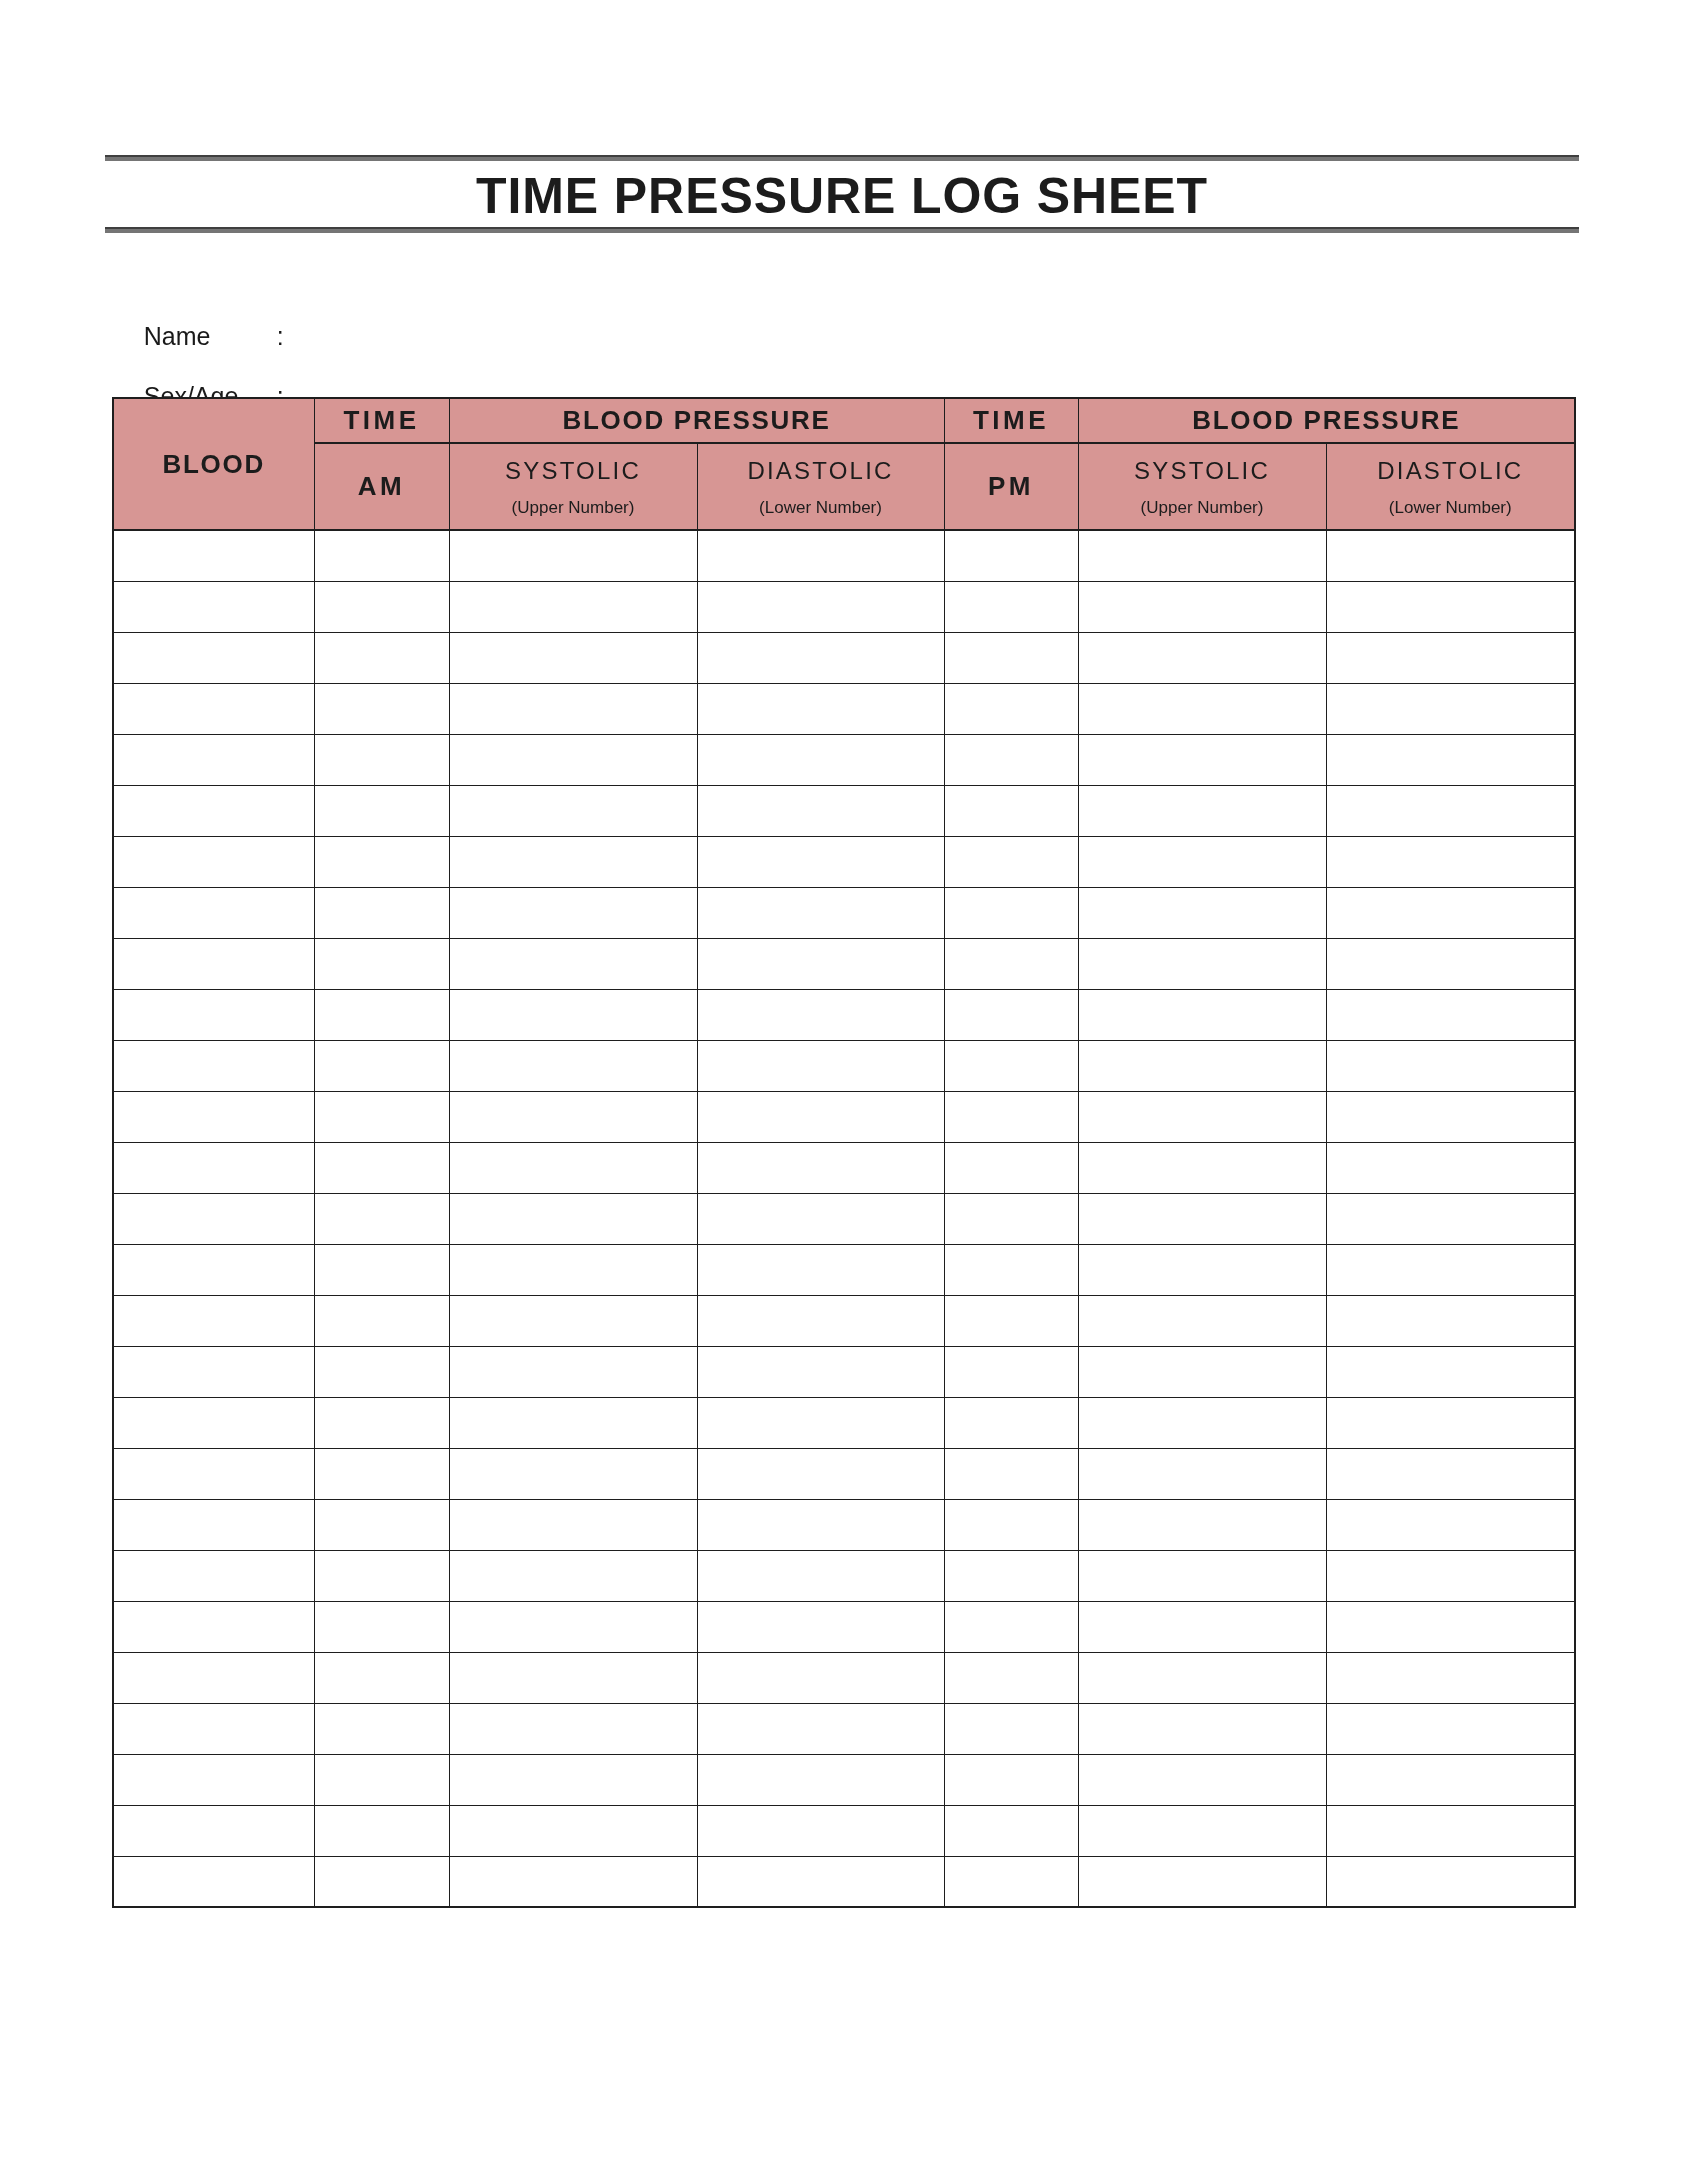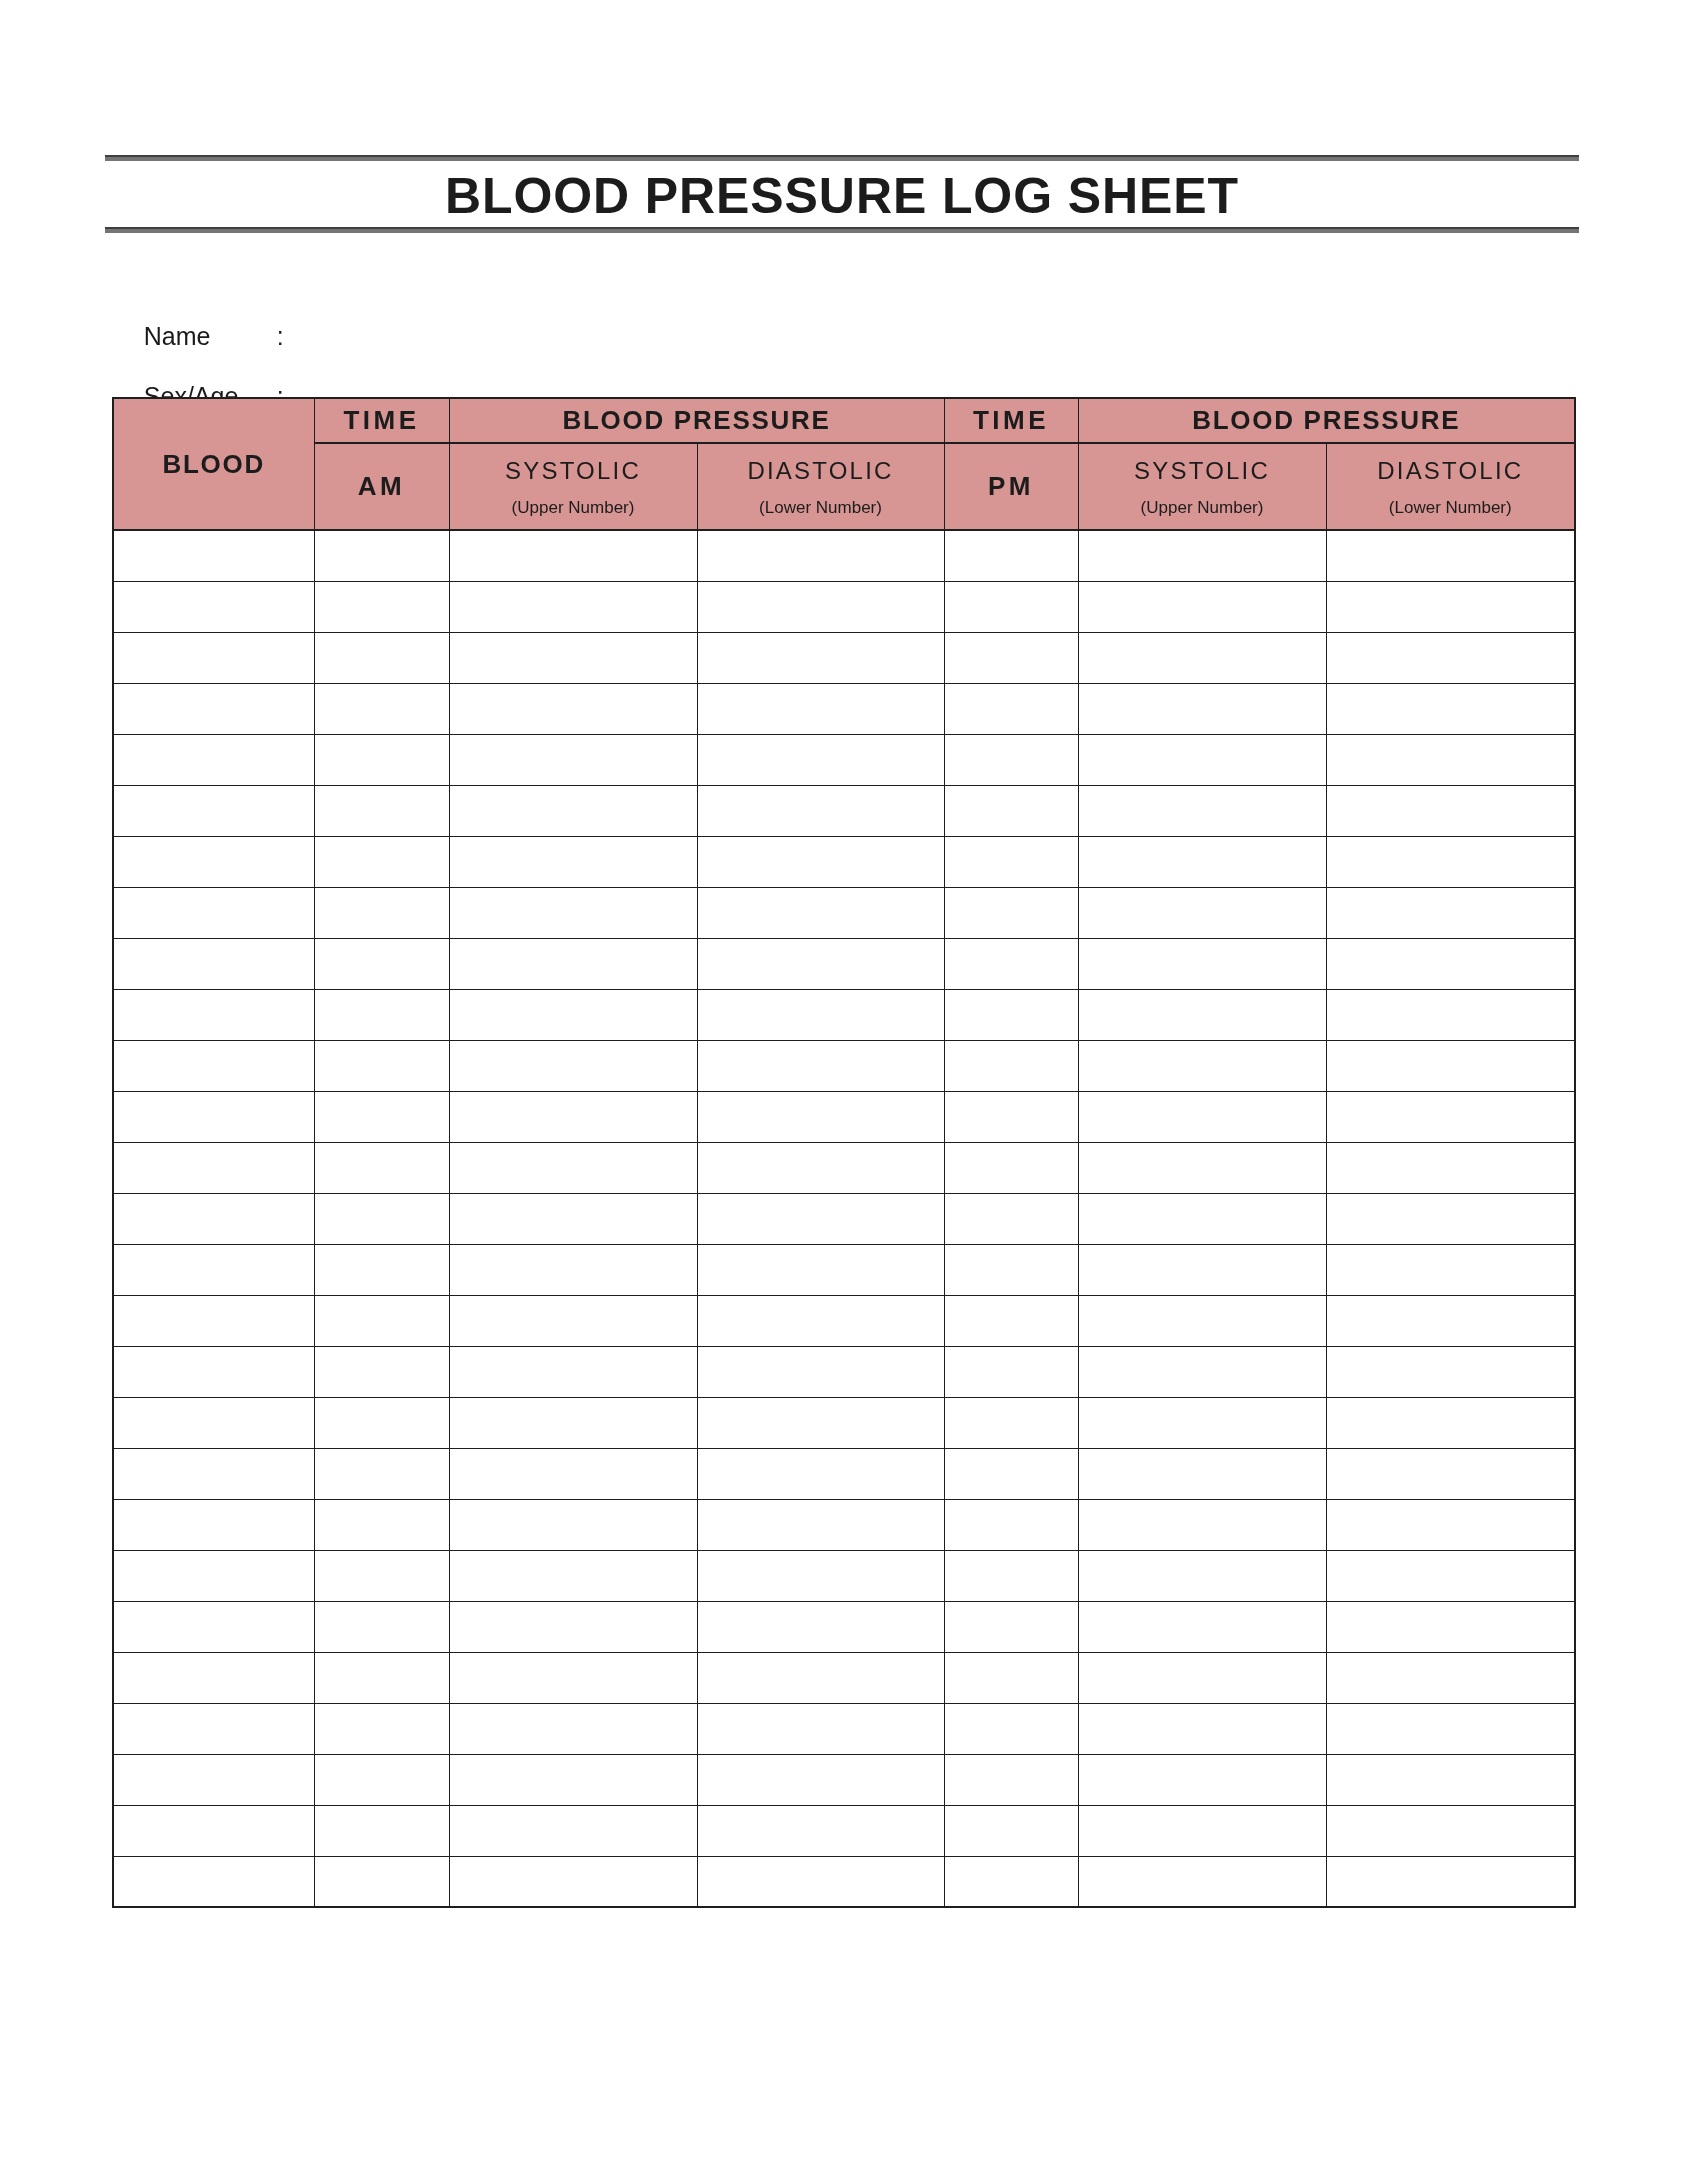--- a/index.html
+++ b/index.html
@@ -76,21 +76,21 @@
 
   tbody tr { height: 51px; }
   tbody td { background: #ffffff; }
 </style>
 </head>
 <body style="--header-fill: #D79694; --border: #1E1E1E; --rule-dark: #3F3F3F; --rule-gray: #757575; --text: #1A1A1A;">
 
 <div class="page">
 
   <div class="rule rule-top"></div>
-  <div class="doc-title">BLOOD PRESSURE LOG SHEET</div>
+  <div class="doc-title">TIME PRESSURE LOG SHEET</div>
   <div class="rule rule-bottom"></div>
 
   <div class="field-row name">
     <span class="field-label">Name</span><span class="field-colon">:</span>
     <span class="field-value"></span>
   </div>
 
   <div class="field-row sex">
     <span class="field-label">Sex/Age</span><span class="field-colon">:</span>
     <span class="field-value"></span>

